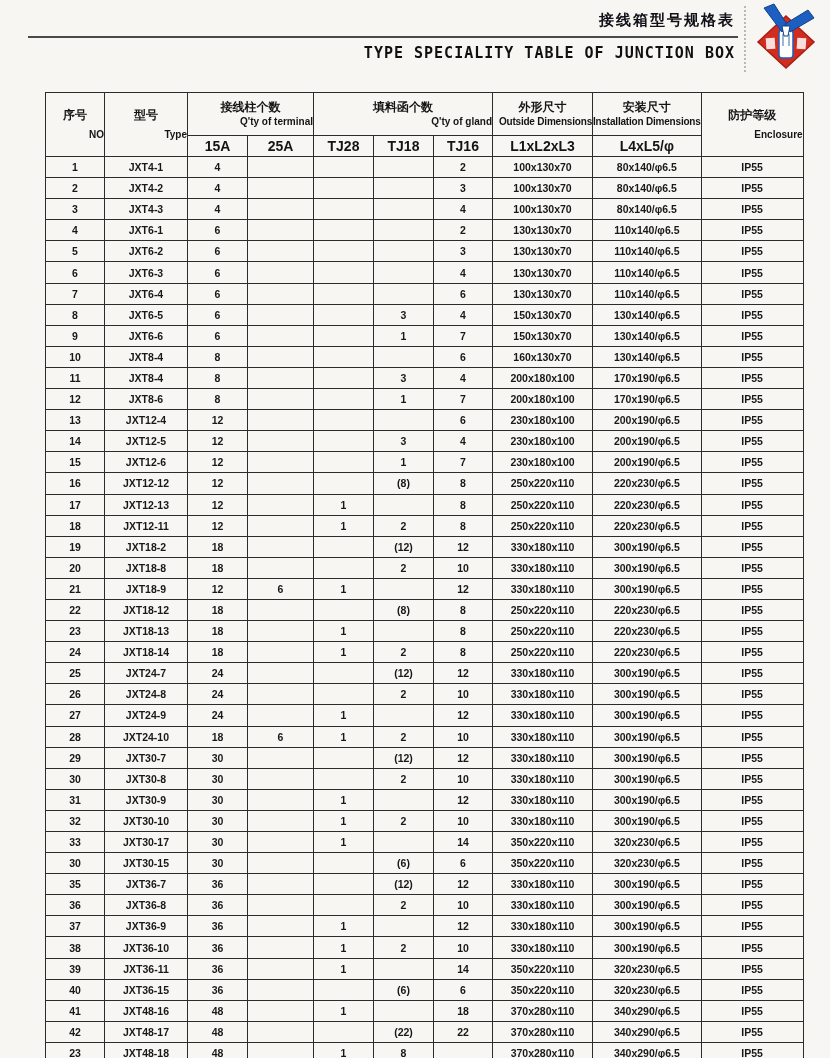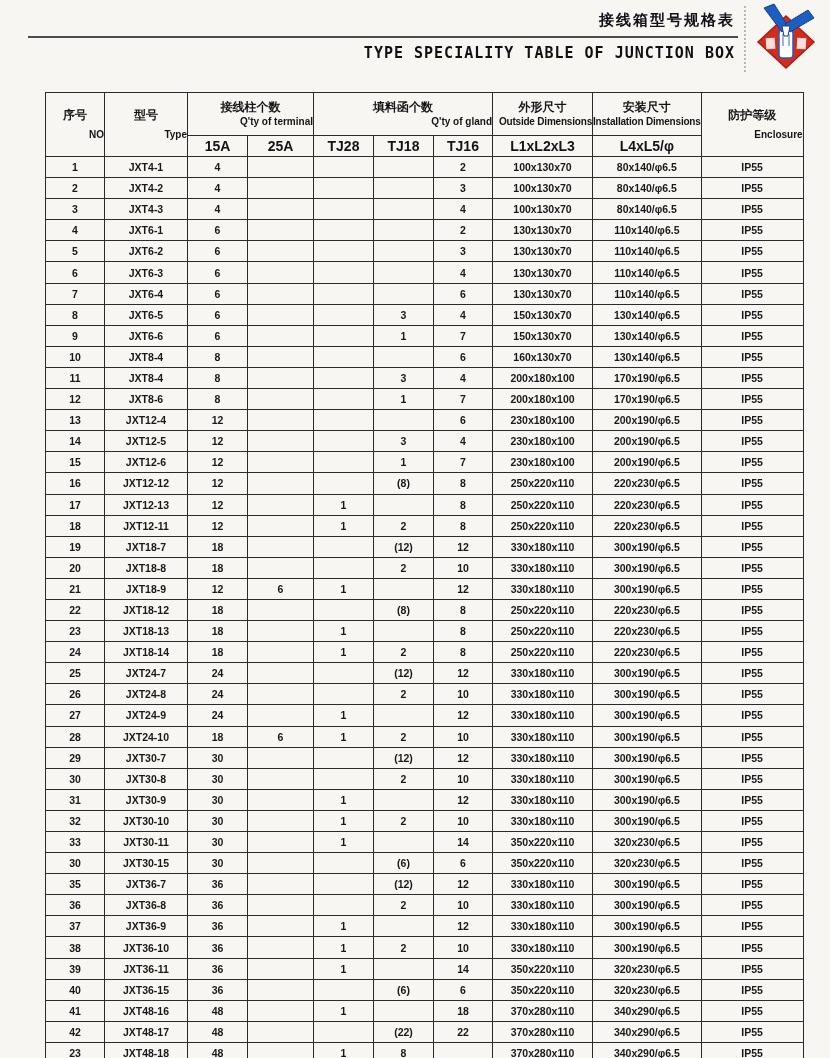--- a/index.html
+++ b/index.html
@@ -345,21 +345,21 @@
           <td></td>
           <td>1</td>
           <td>2</td>
           <td>8</td>
           <td>250x220x110</td>
           <td>220x230/φ6.5</td>
           <td>IP55</td>
         </tr>
         <tr>
           <td>19</td>
-          <td>JXT18-7</td>
+          <td>JXT18-2</td>
           <td>18</td>
           <td></td>
           <td></td>
           <td>(12)</td>
           <td>12</td>
           <td>330x180x110</td>
           <td>300x190/φ6.5</td>
           <td>IP55</td>
         </tr>
         <tr>
@@ -513,21 +513,21 @@
           <td></td>
           <td>1</td>
           <td>2</td>
           <td>10</td>
           <td>330x180x110</td>
           <td>300x190/φ6.5</td>
           <td>IP55</td>
         </tr>
         <tr>
           <td>33</td>
-          <td>JXT30-11</td>
+          <td>JXT30-17</td>
           <td>30</td>
           <td></td>
           <td>1</td>
           <td></td>
           <td>14</td>
           <td>350x220x110</td>
           <td>320x230/φ6.5</td>
           <td>IP55</td>
         </tr>
         <tr>

